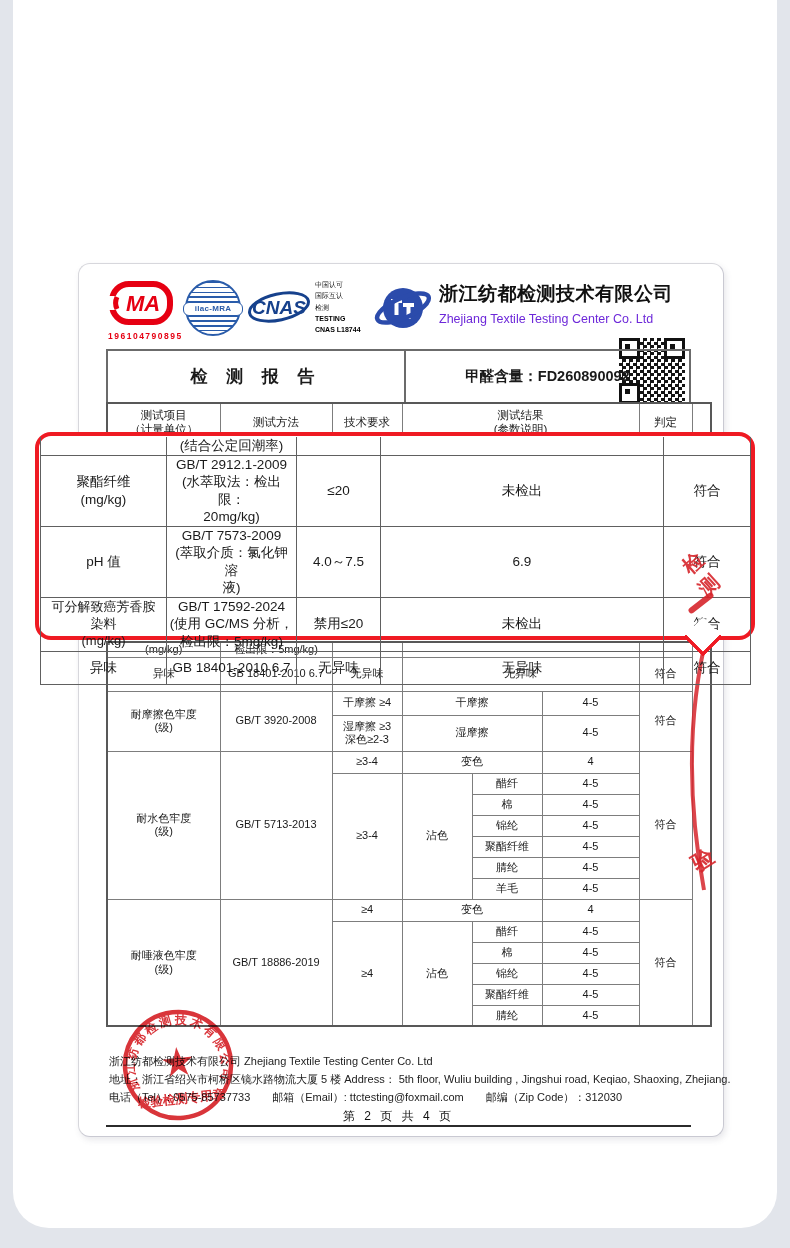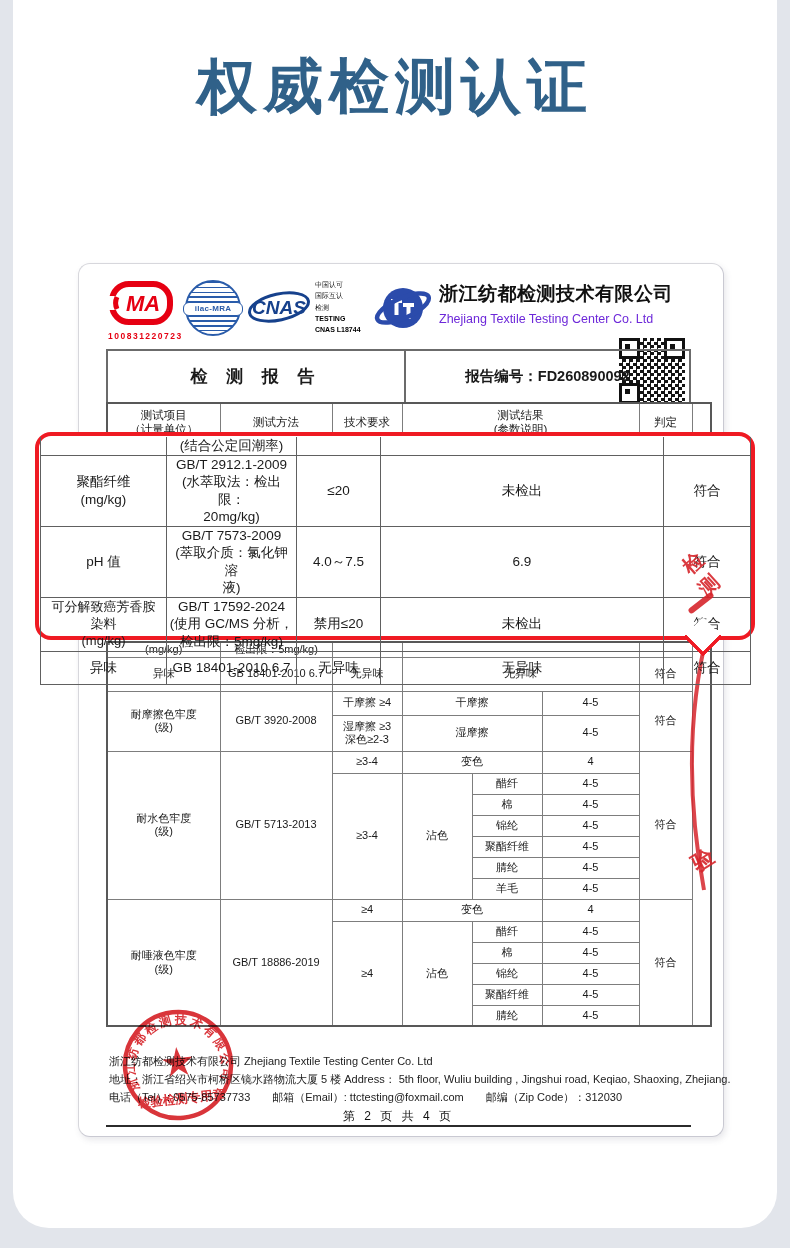--- a/index.html
+++ b/index.html
@@ -47,33 +47,32 @@
   .stamp{mix-blend-mode:multiply;opacity:.93;}
   .sideglyph{position:absolute;color:#d6252b;font-weight:700;font-family:"Liberation Serif","DejaVu Serif",serif;z-index:40;opacity:.9;}
 </style>
 </head>
 <body>
 
 <div id="page">
   <div id="panel"></div>
 
   <div class="banner">
-    <div class="l2">权威检测认证</div>
   </div>
 
   <div id="card">
 
     <div class="abs" style="left:29px;top:16px;width:68px;">
       <svg width="66" height="46" viewBox="0 0 66 46">
         <rect x="4" y="4" width="58" height="38" rx="17" fill="none" stroke="#e60012" stroke-width="6"></rect>
         <rect x="0" y="16" width="9" height="14" fill="#fff"></rect>
         <path d="M 9 17 A 14 14 0 0 0 9 29" fill="none" stroke="#e60012" stroke-width="5"></path>
         <text x="35" y="31" font-size="22" font-weight="bold" font-style="italic" text-anchor="middle" fill="#e60012">MA</text>
       </svg>
-      <div class="cma-num">100831220723</div>
+      <div class="cma-num">196104790895</div>
     </div>
 
     <div class="abs ilac" style="left:106px;top:16px;">
       <div class="pill">ilac-MRA</div>
     </div>
 
     <div class="abs" style="left:168px;top:22px;">
       <svg width="64" height="42" viewBox="0 0 64 42">
         <ellipse cx="32" cy="21" rx="30" ry="13" transform="rotate(-12 32 21)" fill="none" stroke="#16418c" stroke-width="3"></ellipse>
         <text x="32" y="28" font-size="19" font-weight="bold" font-style="italic" text-anchor="middle" fill="#16418c">CNAS</text>
@@ -107,21 +106,21 @@
     </div>
 
     <div class="abs qr" style="left:540px;top:18px;">
       <div class="fp" style="left:0;top:0;"></div>
       <div class="fp" style="right:0;top:0;"></div>
       <div class="fp" style="left:0;bottom:0;"></div>
     </div>
 
     <div class="rbar">
       <div class="lcell">检 测 报 告</div>
-      <div class="rcell">报告编号：FD260890092</div>
+      <div class="rcell">甲醛含量：FD260890092</div>
     </div>
 
     <table class="grid hdr abs" style="left:27px;top:138px;width:604px;">
       <colgroup>
           <col style="width:113px">
           <col style="width:112px">
           <col style="width:70px">
           <col style="width:70px">
           <col style="width:70px">
           <col style="width:97px">

